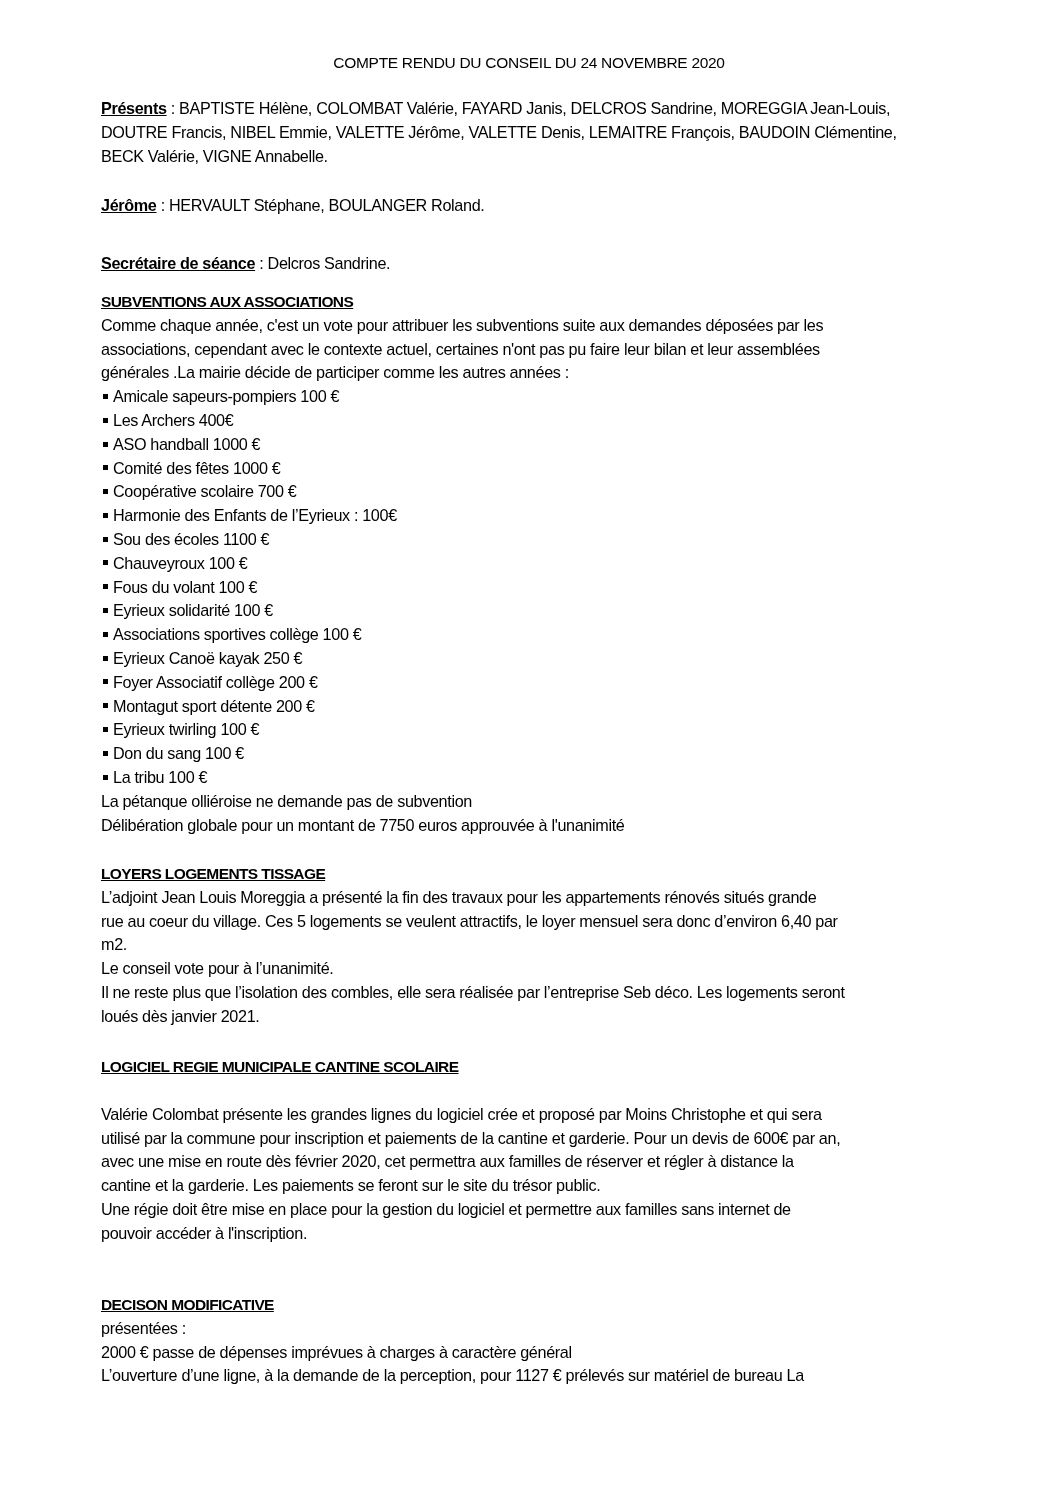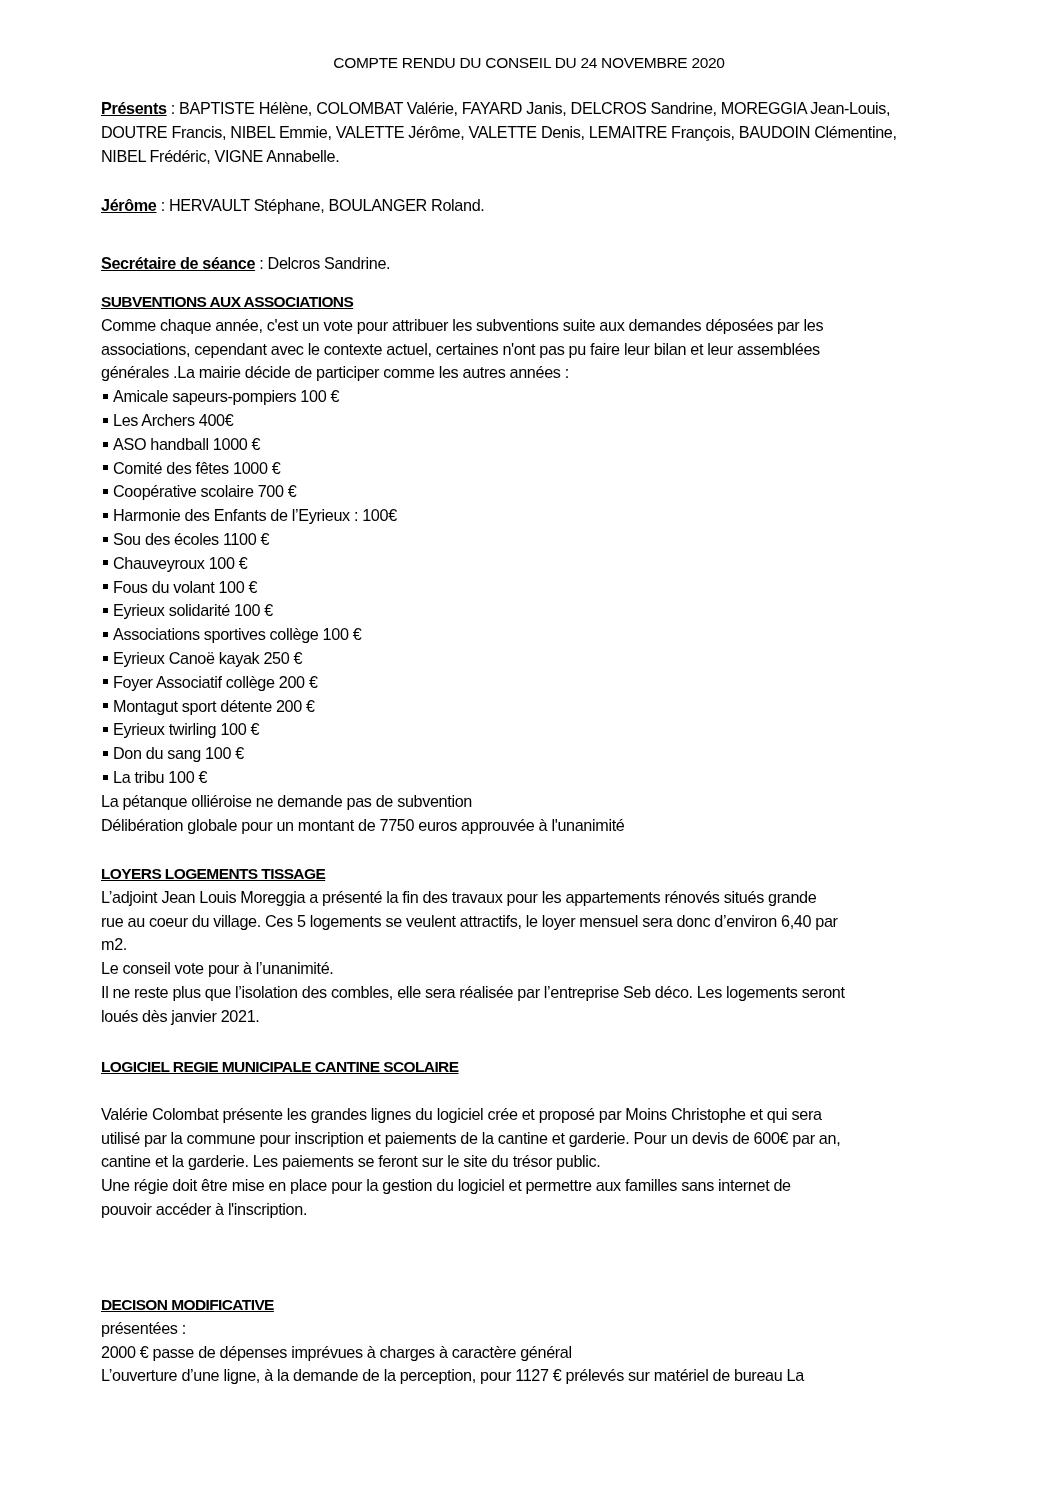--- a/index.html
+++ b/index.html
@@ -28,21 +28,21 @@
 
 <div class="page">
 
   <div class="title">COMPTE RENDU DU CONSEIL DU 24 NOVEMBRE 2020</div>
 
   <div class="block" style="top:97px;">
     <div class="line">
       <span class="label">Présents</span><span> : </span><span>BAPTISTE Hélène, COLOMBAT Valérie, FAYARD Janis, DELCROS Sandrine, MOREGGIA Jean-Louis,</span>
     </div>
     <div class="line">DOUTRE Francis, NIBEL Emmie, VALETTE Jérôme, VALETTE Denis, LEMAITRE François, BAUDOIN Clémentine,</div>
-    <div class="line">NIBEL Frédéric, VIGNE Annabelle.</div>
+    <div class="line">BECK Valérie, VIGNE Annabelle.</div>
   </div>
 
   <div class="block line" style="top:194px;">
     <span class="label">Jérôme</span><span> : </span><span>HERVAULT Stéphane, BOULANGER Roland.</span>
   </div>
 
   <div class="block line" style="top:252px;">
     <span class="label">Secrétaire de séance</span><span> : </span><span>Delcros Sandrine.</span>
   </div>
 
@@ -82,20 +82,21 @@
     <div class="line">Le conseil vote pour à l’unanimité.</div>
     <div class="line">Il ne reste plus que l’isolation des combles, elle sera réalisée par l’entreprise Seb déco. Les logements seront</div>
     <div class="line">loués dès janvier 2021.</div>
   </div>
 
   <div class="block" style="top:1055px;">
     <div class="line heading">LOGICIEL REGIE  MUNICIPALE CANTINE SCOLAIRE</div>
     <div class="line" style="height:24px;"></div>
     <div class="line">Valérie Colombat présente les grandes lignes du logiciel crée et proposé par Moins Christophe et qui sera</div>
     <div class="line">utilisé par la commune pour inscription et paiements de la cantine et garderie. Pour un devis de 600€ par an,</div>
+    <div class="line">avec une mise en route dès février 2020, cet permettra aux familles de réserver et  régler à distance la</div>
     <div class="line">cantine et la garderie. Les paiements se feront sur le site du trésor public.</div>
     <div class="line">Une régie doit être mise en place pour la gestion du logiciel et permettre aux familles sans internet  de</div>
     <div class="line">pouvoir accéder à l'inscription.</div>
   </div>
 
   <div class="block" style="top:1293px;">
     <div class="line heading">DECISON MODIFICATIVE</div>
     <div class="line">présentées :</div>
     <div class="line">2000 € passe de dépenses imprévues à charges à caractère général</div>
     <div class="line">L’ouverture d’une ligne, à la demande de la perception, pour 1127 € prélevés sur matériel de bureau  La</div>

